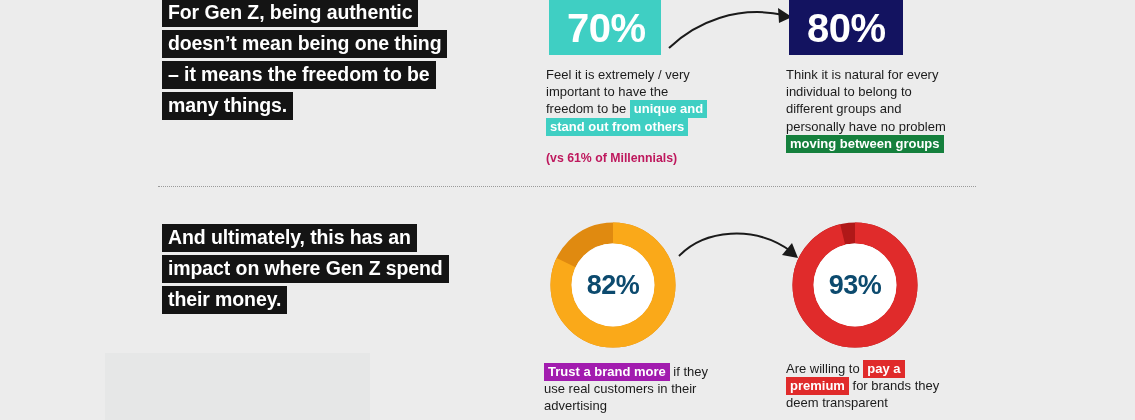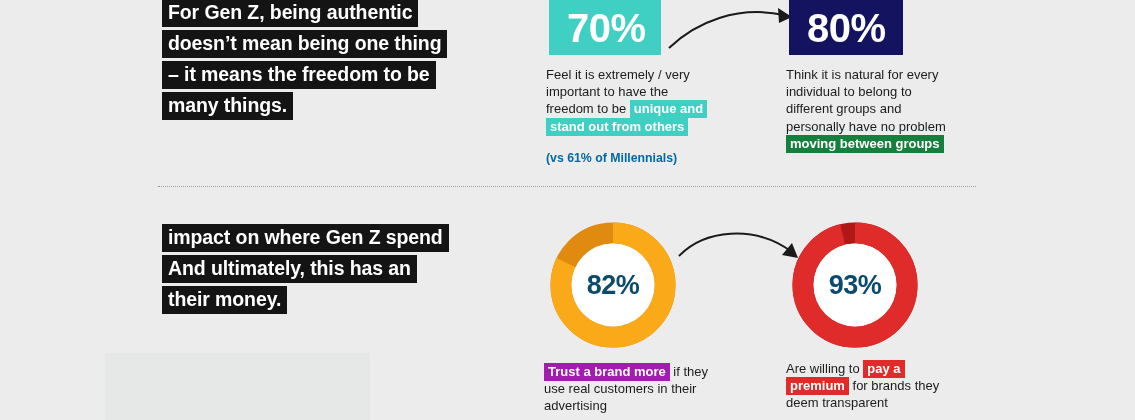--- a/index.html
+++ b/index.html
@@ -124,21 +124,21 @@
     left: 786px;
     top: 66px;
     width: 170px;
   }
   .subnote {
     position: absolute;
     left: 546px;
     top: 151px;
     font-size: 12.3px;
     font-weight: bold;
-    color: #0369a1;
+    color: #be185d;
   }
 
   .caption-82 {
     left: 544px;
     top: 363px;
     width: 170px;
   }
   .caption-96 {
     left: 786px;
     top: 360px;
@@ -207,22 +207,22 @@
 
   <div class="statbox statbox-navy">
     <span>80%</span>
   </div>
 
   <div class="caption caption-52">
     <span>Think it is natural for every individual to belong to different groups and personally have no problem </span><span class="hl hl-navy">moving between groups</span>
   </div>
 
   <div class="headline headline-r2">
+    <div class="hl-line">And ultimately, this has an</div>
     <div class="hl-line">impact on where Gen Z spend</div>
-    <div class="hl-line">And ultimately, this has an</div>
     <div class="hl-line">their money.</div>
   </div>
 
   <div class="donut donut-82">
     <svg width="130" height="130" viewBox="0 0 130 130">
       <circle cx="65" cy="65" r="52" fill="none" stroke="#E08A10" stroke-width="21"></circle>
       <circle cx="65" cy="65" r="52" fill="none" stroke="#FAA919" stroke-width="21" stroke-dasharray="267.8 326.7" stroke-dashoffset="0" transform="rotate(-90 65 65)"></circle>
       <circle cx="65" cy="65" r="41.5" fill="#FFFFFF"></circle>
     </svg>
     <div class="donut-label">82%</div>

